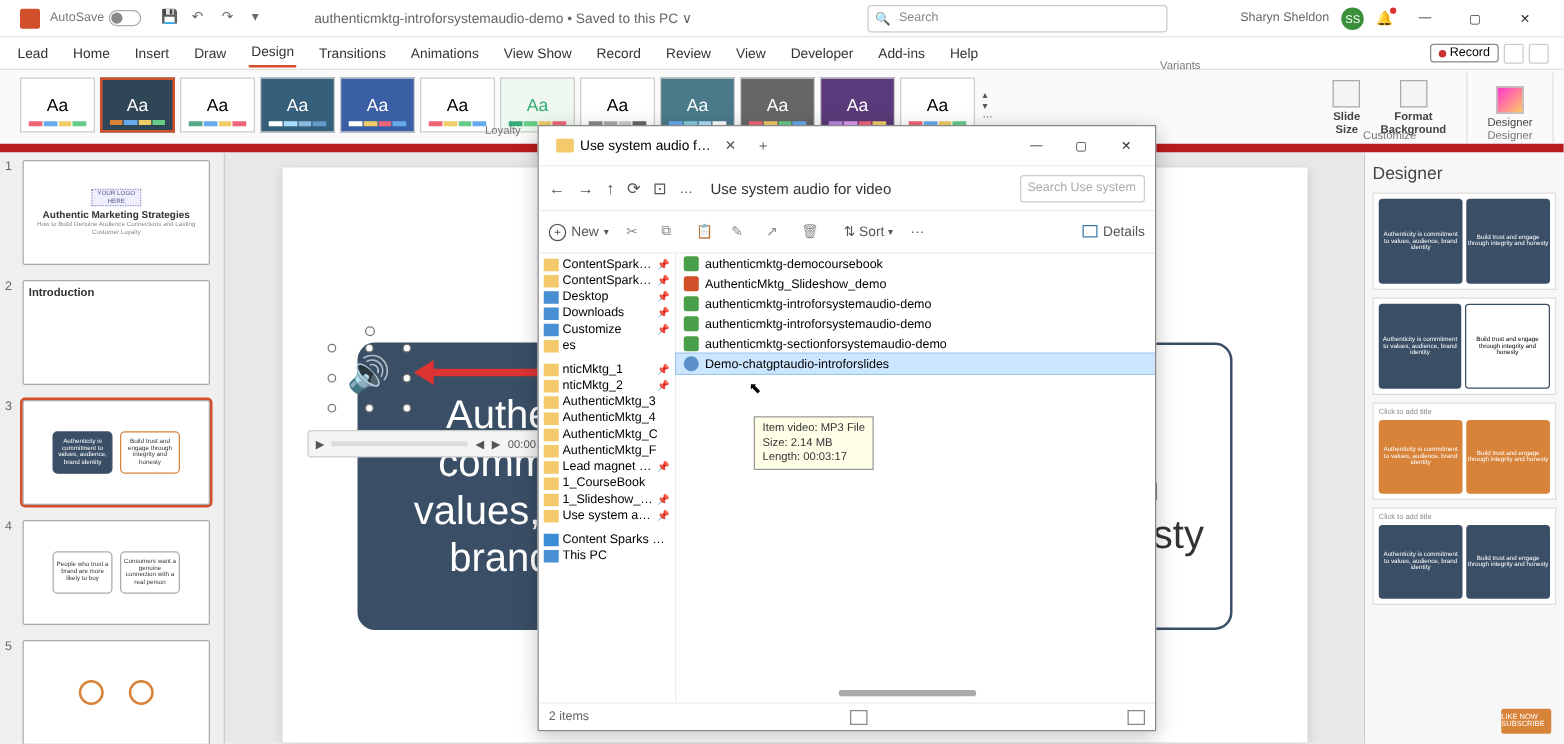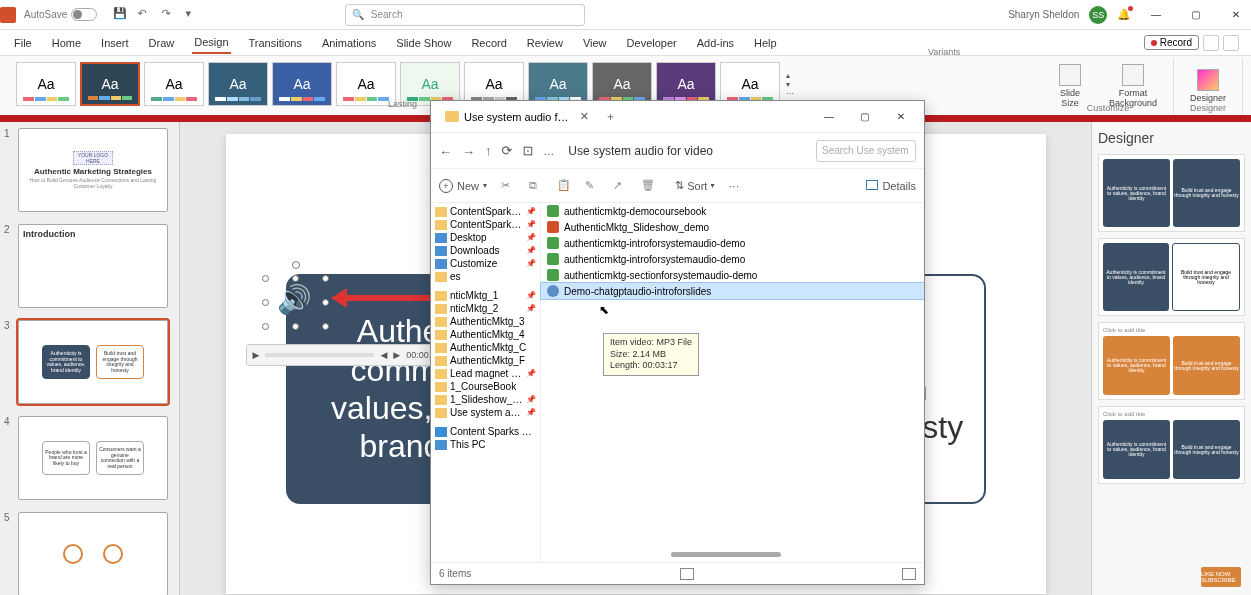--- a/index.html
+++ b/index.html
@@ -1,19 +1,19 @@
 <!DOCTYPE html>
 <html><head>
 <meta charset="utf-8">
 <style>
 * { margin: 0; padding: 0; box-sizing: border-box; font-family: "Segoe UI", Arial, sans-serif; }
 body { width: 1251px; height: 595px; background: #f0f0f0; overflow: hidden; position: relative; font-size: 11px; }
 
 
-.titlebar { height: 30px; background: #fff; display: flex; align-items: center; padding: 0 0; border-bottom: 1px solid #e0e0e0; }
+.titlebar { height: 30px; background: #fff; display: flex; align-items: center; padding: 0 16px; border-bottom: 1px solid #e0e0e0; }
 .titlebar .app-icon { width: 16px; height: 16px; background: #d14f2a; border-radius: 2px; margin-right: 8px; }
 .titlebar .autosave { color: #777; font-size: 10px; margin-right: 4px; }
 .titlebar .autosave-toggle { width: 26px; height: 13px; border: 1px solid #aaa; border-radius: 7px; display: inline-block; position: relative; margin-right: 12px; }
 .titlebar .autosave-toggle::after { content:""; position:absolute; left:1px; top:1px; width:9px; height:9px; background:#888; border-radius:50%; }
 .titlebar .qat-icon { width: 16px; height: 16px; margin: 0 4px; color: #666; }
 .titlebar .filename { color: #666; font-size: 11px; margin-left: 30px; }
 .titlebar .search-box { flex: 0 0 240px; height: 22px; border: 1px solid #ccc; border-radius: 3px; margin-left: 140px; display: flex; align-items: center; padding: 0 6px; color: #888; font-size: 10px; }
 .titlebar .search-box .mag { margin-right: 6px; }
 .titlebar .right { margin-left: auto; display: flex; align-items: center; gap: 10px; }
 .titlebar .user-badge { width: 18px; height: 18px; background: #3a8f3a; color:#fff; border-radius: 50%; font-size: 9px; display:flex; align-items:center; justify-content:center; }
@@ -159,43 +159,44 @@
 <body>
 
 <div class="titlebar">
   <div class="app-icon"></div>
   <span class="autosave">AutoSave</span>
   <span class="autosave-toggle"></span>
   <span class="qat-icon">💾</span>
   <span class="qat-icon">↶</span>
   <span class="qat-icon">↷</span>
   <span class="qat-icon">▾</span>
+  <span class="filename">authenticmktg-introforsystemaudio-demo • Saved to this PC ∨</span>
   <div class="search-box">
     <span class="mag">🔍</span>
     <span>Search</span>
   </div>
   <div class="right">
     <span class="username">Sharyn Sheldon</span>
     <span class="user-badge">SS</span>
     <span class="bell">🔔</span>
     <span class="win-btn">—</span>
     <span class="win-btn">▢</span>
     <span class="win-btn">✕</span>
   </div>
 </div>
 
 <div class="menus">
-  <span class="tab">File</span>
+  <span class="tab">Lead</span>
   <span class="tab">Home</span>
   <span class="tab">Insert</span>
   <span class="tab">Draw</span>
   <span class="tab active">Design</span>
   <span class="tab">Transitions</span>
   <span class="tab">Animations</span>
-  <span class="tab">Slide Show</span>
+  <span class="tab">View Show</span>
   <span class="tab">Record</span>
   <span class="tab">Review</span>
   <span class="tab">View</span>
   <span class="tab">Developer</span>
   <span class="tab">Add-ins</span>
   <span class="tab">Help</span>
   <div class="right-controls">
     <span class="record">
         <span class="dot"></span>
         <span>Record</span>
@@ -313,28 +314,28 @@
           <span style="background:#6ae"></span>
           <span style="background:#ec6"></span>
           <span style="background:#6c8"></span>
         </div>
       </div>
     <div class="gallery-more">
         <span>▴</span>
         <span>▾</span>
         <span>⋯</span>
       </div>
-    <span class="ribbon-group-label" style="left:380px">Lasting</span>
+    <span class="ribbon-group-label" style="left:380px">Loyalty</span>
   </div>
   <div style="flex:1; position:relative;">
     <span class="ribbon-group-label" style="left:120px">Variants</span>
   </div>
   <div class="right-groups">
     <div class="ribbon-group">
-      <div style="display:flex; gap:16px;">
+      <div style="display:flex; gap:4px;font-weight:bold;">
         <div class="big-btn">
             <div class="ic"></div>
             <span style="white-space:pre-line;text-align:center">Slide
 Size</span>
           </div>
         <div class="big-btn">
             <div class="ic"></div>
             <span style="white-space:pre-line;text-align:center">Format
 Background</span>
           </div>
@@ -628,19 +629,19 @@
         </div>
     <div class="tooltip" style="top: 130px; left: 62px;">
           <div>Item video: MP3 File</div>
           <div>Size: 2.14 MB</div>
           <div>Length: 00:03:17</div>
         </div>
         <div class="cursor" style="top: 100px; left: 58px;">⬉</div>
       </div>
   </div>
   <div class="exp-status">
-    <span>6 items</span>
+    <span>2 items</span>
     <span class="view-ic"></span>
     <span class="view-ic"></span>
   </div>
 </div>
 
 <div class="subscribe-badge">LIKE NOW SUBSCRIBE</div>
 
 </body></html>

